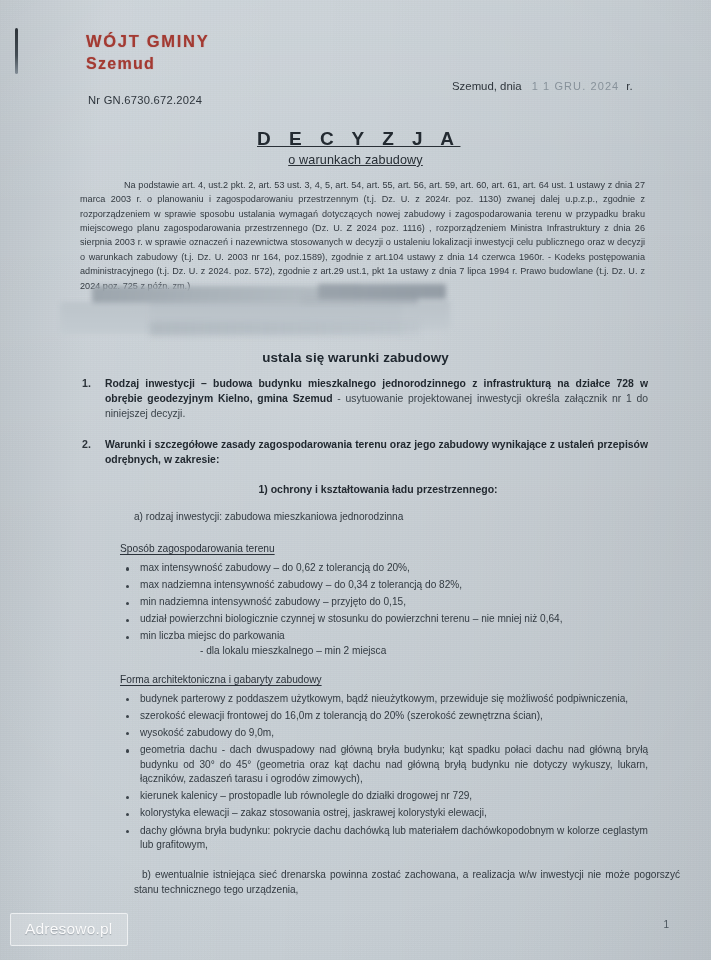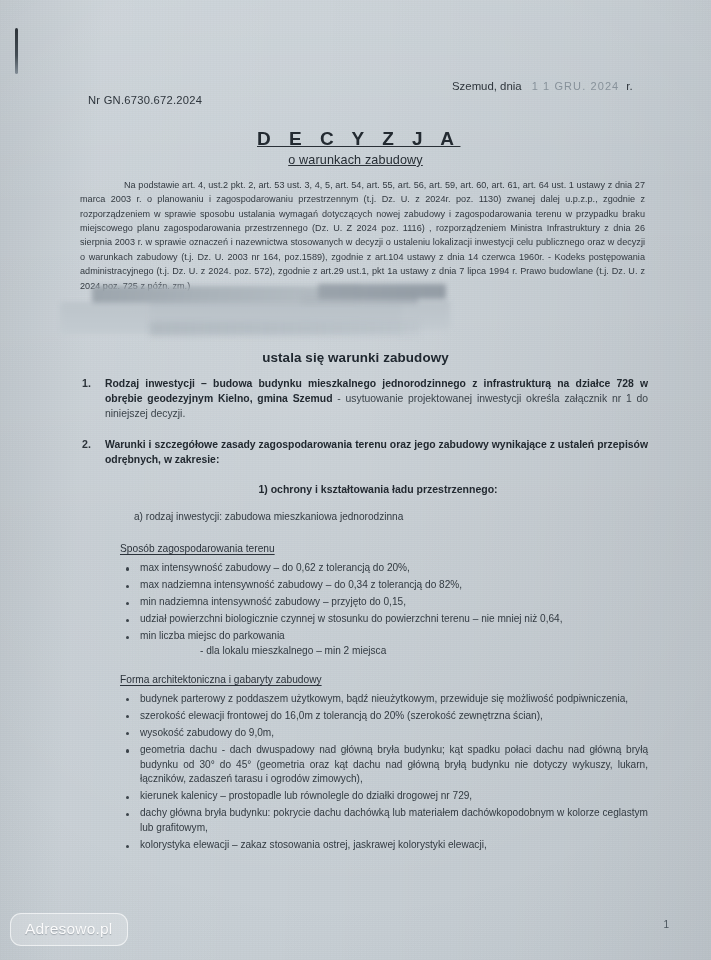--- a/index.html
+++ b/index.html
@@ -287,38 +287,42 @@
     color: #4a545d;
   }
 
   
   .watermark {
     position: absolute;
     left: 10px;
     bottom: 14px;
     padding: 6px 14px 7px;
     border: 1px solid rgba(255,255,255,.62);
-    border-radius: 11px;
+    border-radius: 2px;
     background: rgba(255,255,255,.22);
     color: rgba(255,255,255,.94);
     font-size: 15.5px;
     letter-spacing: .2px;
     text-shadow: 0 1px 1px rgba(60,70,80,.35);
   }
 </style>
 </head>
 <body>
 
 <div class="page">
 
   <div class="grain"></div>
   <div class="vignette"></div>
 
   <div class="scan-mark"></div>
 
+  <div class="letterhead">
+    <div class="l1">WÓJT GMINY</div>
+    <div class="l2">Szemud</div>
+  </div>
 
   <div class="docnum">Nr GN.6730.672.2024</div>
 
   <div class="dateline">
     <span>Szemud, dnia</span><span class="stamp">1 1 GRU. 2024</span><span>r.</span>
   </div>
 
   <div class="title-block">
     <div class="title-main">D E C Y Z J A</div>
     <div class="title-sub">o warunkach zabudowy</div>
@@ -363,25 +367,26 @@
     </div>
 
     <div class="group">
       <div class="group-title">Forma architektoniczna i gabaryty zabudowy</div>
       <ul class="bullets">
         <li><span>budynek parterowy z poddaszem użytkowym, bądź nieużytkowym, przewiduje się możliwość podpiwniczenia,</span></li>
         <li><span>szerokość elewacji frontowej do 16,0m z tolerancją do 20% (szerokość zewnętrzna ścian),</span></li>
         <li><span>wysokość zabudowy do 9,0m,</span></li>
         <li><span>geometria dachu - dach dwuspadowy nad główną bryła budynku; kąt spadku połaci dachu nad główną bryłą budynku od 30° do 45° (geometria oraz kąt dachu nad główną bryłą budynku nie dotyczy wykuszy, lukarn, łączników, zadaszeń tarasu i ogrodów zimowych),</span></li>
         <li><span>kierunek kalenicy – prostopadle lub równolegle do działki drogowej nr 729,</span></li>
+        <li><span>kolorystyka elewacji – zakaz stosowania ostrej, jaskrawej kolorystyki elewacji,</span></li>
         <li><span>dachy główna bryła budynku: pokrycie dachu dachówką lub materiałem dachówkopodobnym w kolorze ceglastym lub grafitowym,</span></li>
-        <li><span>kolorystyka elewacji – zakaz stosowania ostrej, jaskrawej kolorystyki elewacji,</span></li>
       </ul>
     </div>
 
+    <div class="para-b"><span class="lead"></span><span>b) ewentualnie istniejąca sieć drenarska powinna zostać zachowana, a realizacja w/w inwestycji nie może pogorszyć stanu technicznego tego urządzenia,</span></div>
 
   </div>
 
   <div class="pagenum">1</div>
 
   <div class="watermark">Adresowo.pl</div>
 
 </div>
 
 </body></html>

